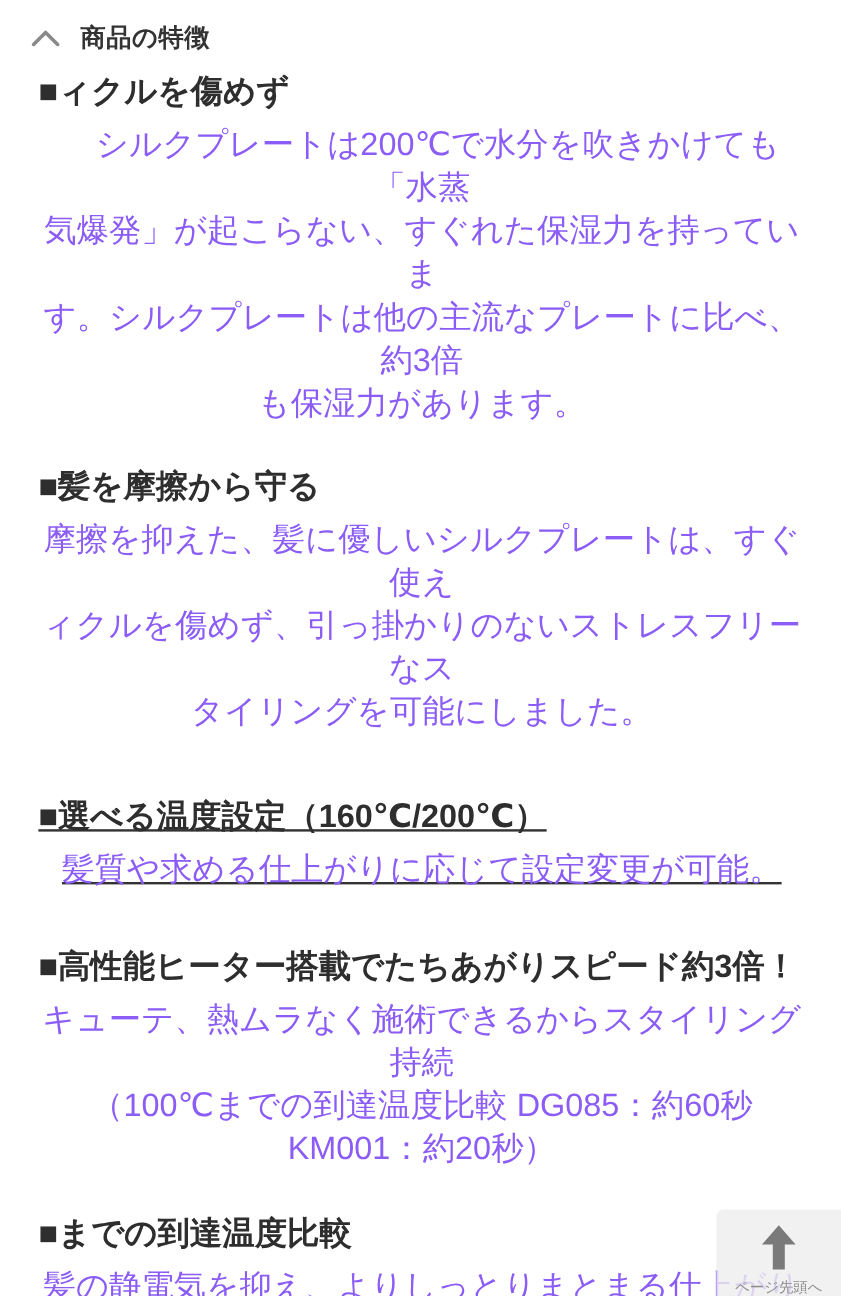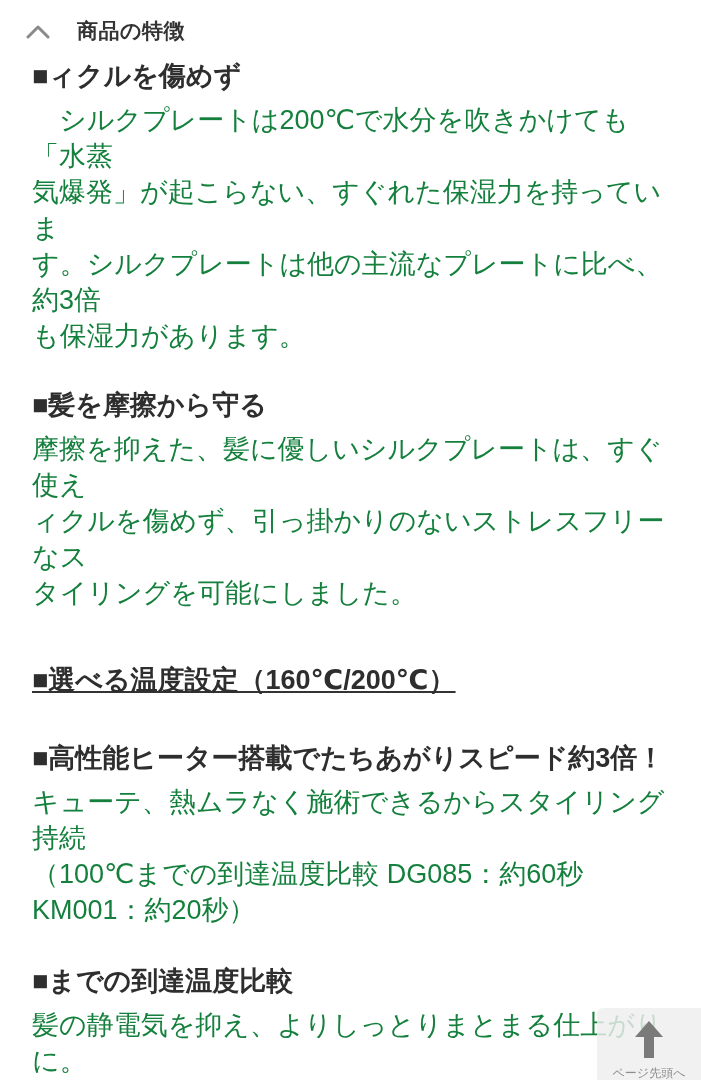--- a/index.html
+++ b/index.html
@@ -11,21 +11,21 @@
     overflow: hidden;
     background: #ffffff;
     color: #333333;
     font-family: "Liberation Sans", "DejaVu Sans", sans-serif;
   }
 
   
   .accordion-header {
     display: flex;
     align-items: center;
-    gap: 27px;
+    gap: 17px;
     padding: 17px 16px 0 26px;
     cursor: pointer;
   }
   .accordion-header .chev { flex: 0 0 auto; display: block; }
   .accordion-title {
     font-size: 21px;
     font-weight: bold;
     color: #333333;
     letter-spacing: 0.5px;
   }
@@ -36,22 +36,23 @@
     font-size: 27px;
     line-height: 30px;
     font-weight: bold;
     color: #2e2e2e;
     margin-bottom: 11px;
     white-space: nowrap;
   }
   .feature p {
     font-size: 27px;
     line-height: 36px;
-    color: #15803d;
+    color: #8b5cf6;
     white-space: pre-line;
+    text-align: center;
   }
   .feature:nth-of-type(1) { margin-top: 16px; }
   .feature:nth-of-type(2) { margin-top: 36px; }
   .feature:nth-of-type(3) { margin-top: 54px; text-decoration: underline; }
   .feature:nth-of-type(4) { margin-top: 48px; }
   .feature:nth-of-type(5) { margin-top: 38px; }
   .feature:nth-of-type(6) { margin-top: 31px; }
   .feature:nth-of-type(7) { margin-top: 30px; }
 
   
@@ -99,20 +100,21 @@
 
   <section class="feature">
     <h3>■髪を摩擦から守る</h3>
     <p>摩擦を抑えた、髪に優しいシルクプレートは、すぐ使え
 ィクルを傷めず、引っ掛かりのないストレスフリーなス
 タイリングを可能にしました。</p>
   </section>
 
   <section class="feature">
     <h3>■選べる温度設定（160℃/200℃）</h3>
+    <p>髪質や求める仕上がりに応じて設定変更が可能。</p>
   </section>
 
   <section class="feature">
     <h3>■高性能ヒーター搭載でたちあがりスピード約3倍！</h3>
     <p>キューテ、熱ムラなく施術できるからスタイリング持続
 （100℃までの到達温度比較 DG085：約60秒
 KM001：約20秒）</p>
   </section>
 
   <section class="feature">

